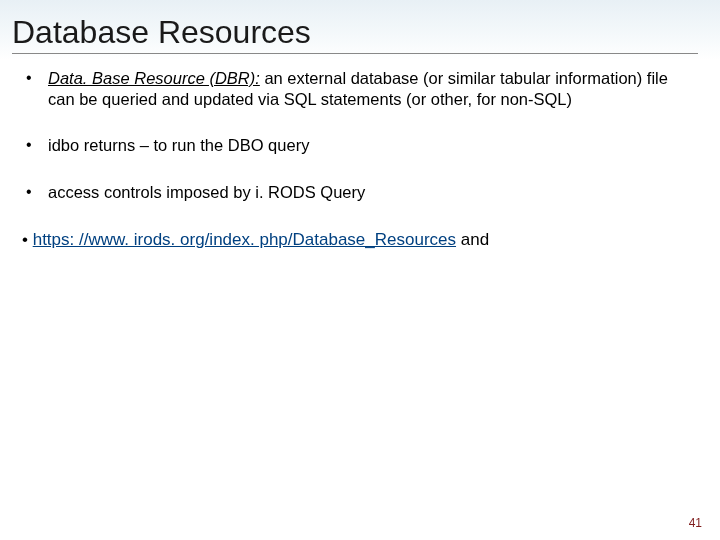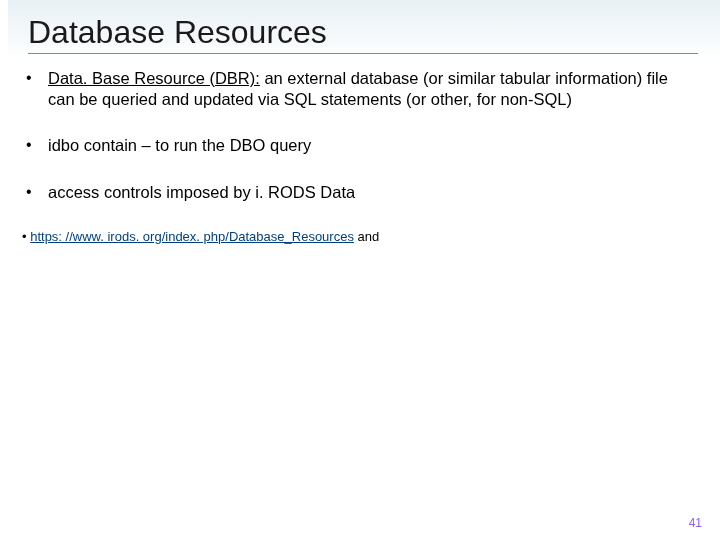--- a/index.html
+++ b/index.html
@@ -6,22 +6,21 @@
     body {
       width: 720px;
       height: 540px;
       font-family: Arial, Helvetica, sans-serif;
       background: #ffffff;
       position: relative;
       overflow: hidden;
     }
     .header-area {
       background: linear-gradient(to bottom, #e8f0f5 0%, #f5f9fb 60%, #ffffff 100%);
-      padding: 14px 22px 6px 20px;
-      margin-left: 8px;
+      padding: 14px 22px 6px 12px;
     }
     .title {
       font-size: 32px;
       color: #1a1a1a;
       font-weight: normal;
       border-bottom: 1px solid #888;
       padding-bottom: 2px;
     }
     .content {
       padding: 8px 22px 0 22px;
@@ -42,52 +41,52 @@
       position: absolute;
       left: 4px;
       top: 0;
       font-size: 16px;
       color: #000;
     }
     .link-item {
       position: relative;
       padding-left: 0;
       margin-top: 4px;
-      font-size: 13px;
+      font-size: 17px;
       line-height: 1.25;
       color: #000;
     }
     .link-bullet {
       display: inline;
     }
-    .underline { text-decoration: underline; }
+    .underline { text-decoration: underline; font-style: italic; }
     .link { color: #004080; text-decoration: underline; }
     .page-number {
       position: absolute;
       bottom: 10px;
       right: 18px;
       font-size: 12px;
-      color: #8b5cf6;
+      color: #7f1d1d;
       text-align: right;
     }
   </style>
 </head>
 <body>
 
 <div class="header-area">
   <h1 class="title">Database Resources</h1>
 </div>
 
 <div class="content">
   <ul>
     <li class="bullet-item">
       <span class="underline">Data. Base Resource (DBR):</span><span> an external database (or similar tabular information) file can be queried and updated via SQL statements (or other, for non-SQL)</span>
     </li>
-    <li class="bullet-item">idbo contain – to run the DBO query</li>
-    <li class="bullet-item">access controls imposed by i. RODS Data</li>
+    <li class="bullet-item">idbo returns – to run the DBO query</li>
+    <li class="bullet-item">access controls imposed by i. RODS Query</li>
   </ul>
 
   <div class="link-item">
     <span class="link-bullet">•   </span><span class="link">https: //www. irods. org/index. php/Database_Resources</span><span> and </span><br>
   </div>
 </div>
 
 <div class="page-number">41</div>
 
 </body></html>

